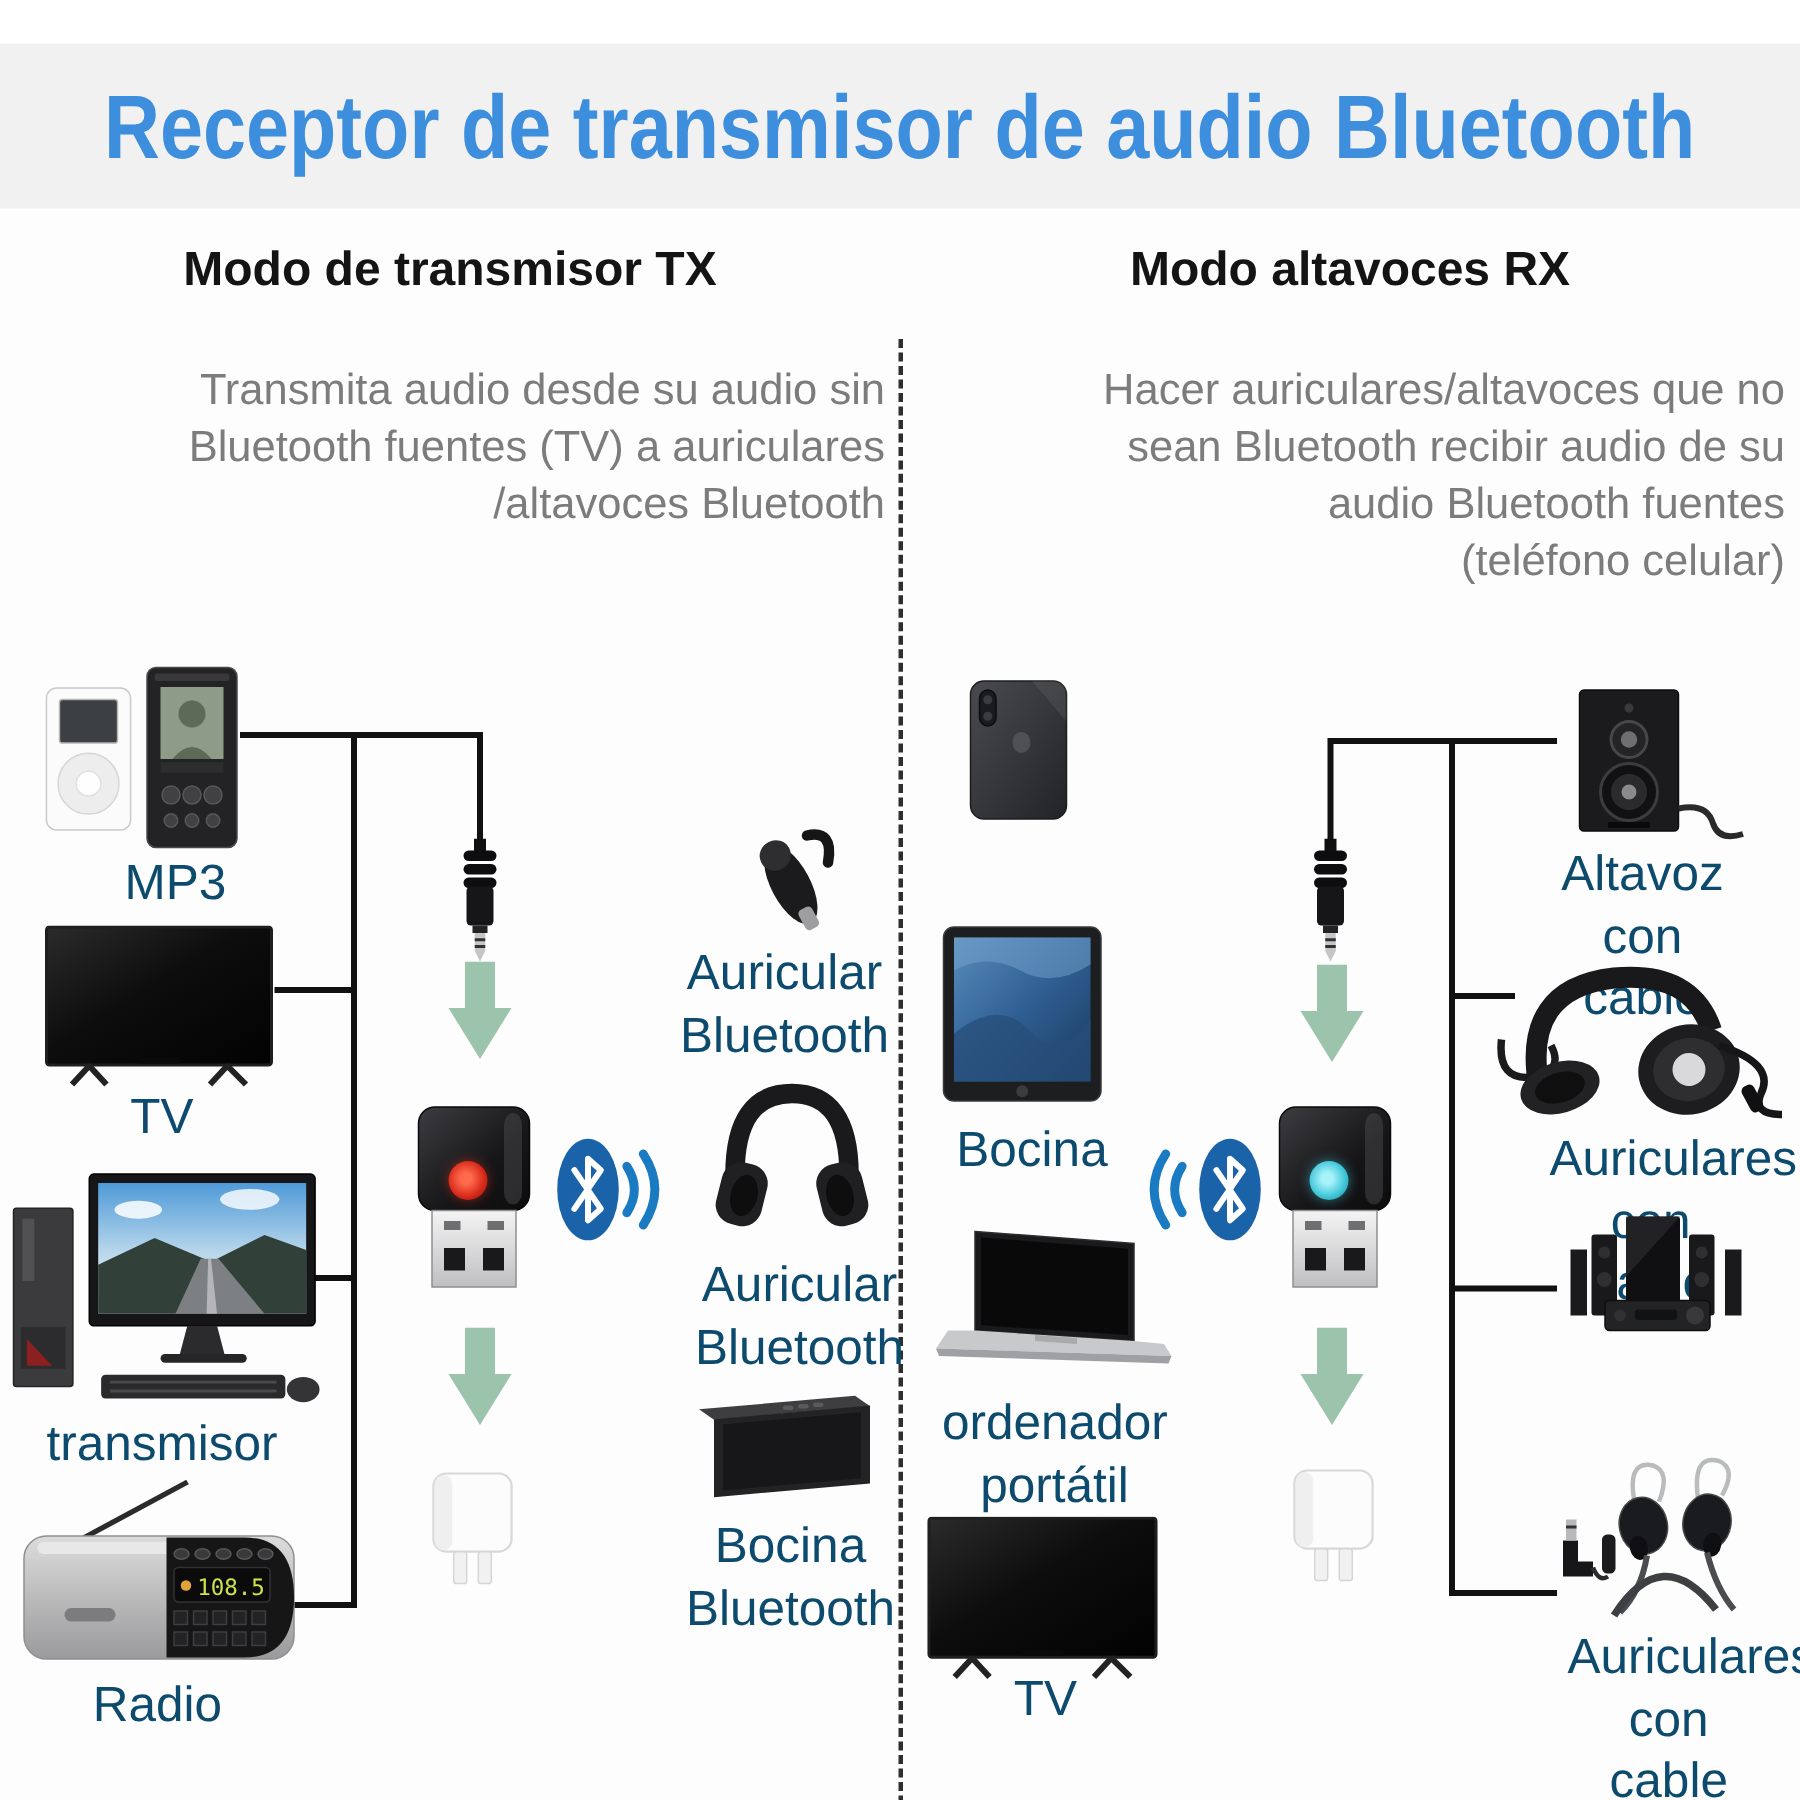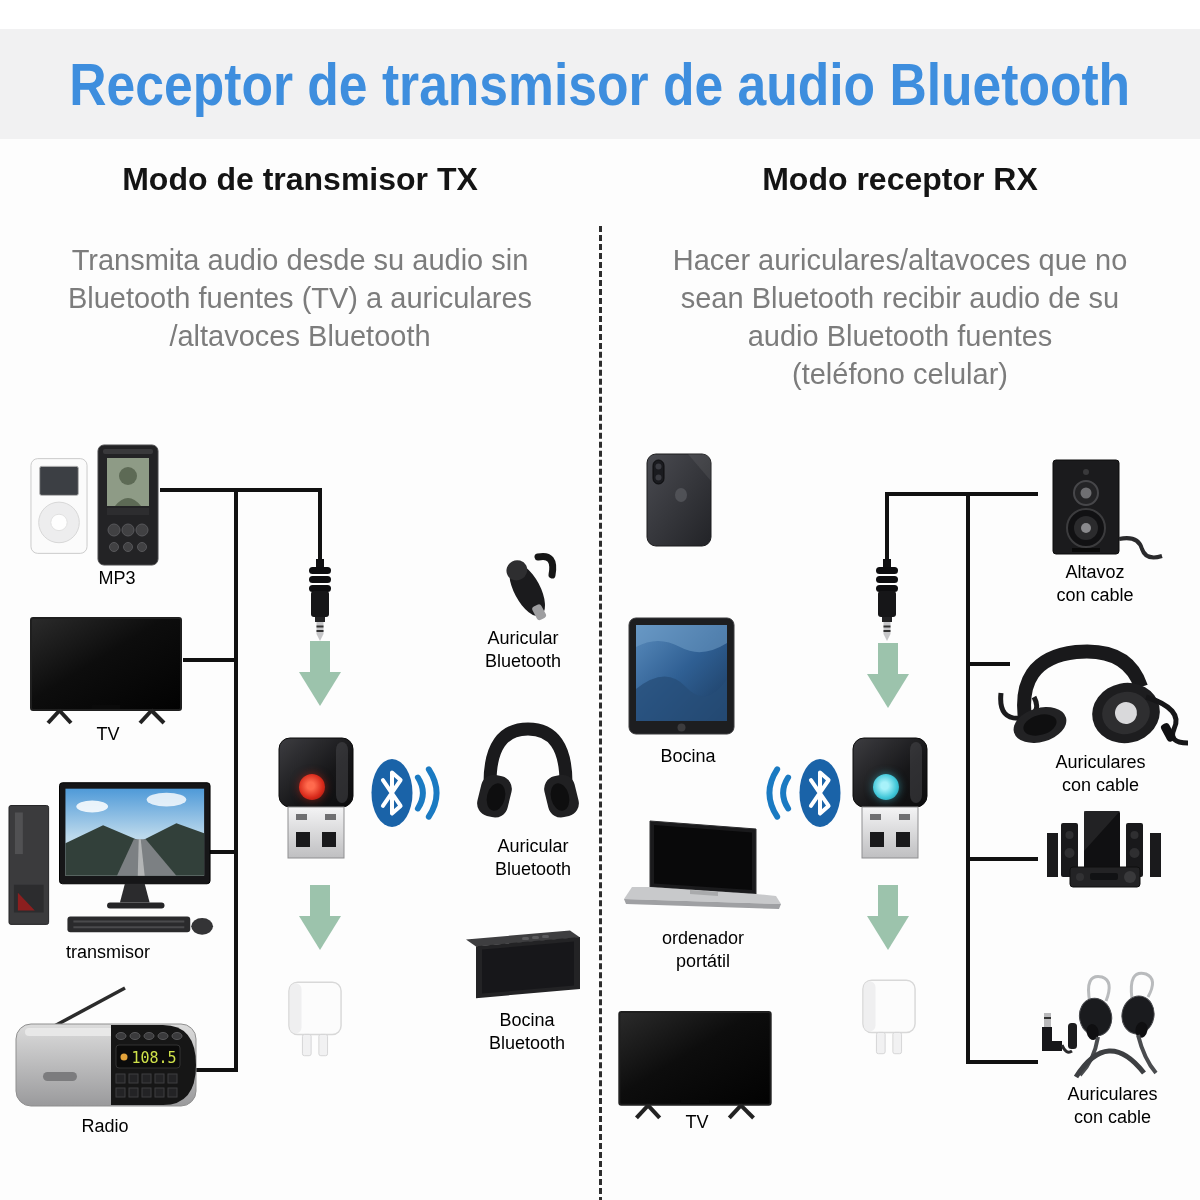--- a/index.html
+++ b/index.html
@@ -13,26 +13,26 @@
   }
   .title {
     font-size:60px; font-weight:bold; color:#3e8ede; white-space:nowrap;
     transform:scaleX(.86); transform-origin:center;
   }
   .heading {
     position:absolute; width:600px; text-align:center;
     font-size:32px; font-weight:bold; color:#141414; white-space:nowrap;
   }
   .desc {
-    position:absolute; text-align:center; font-size:29px; line-height:1.31;
+    position:absolute; text-align:right; font-size:29px; line-height:1.31;
     color:#7c7c7c; white-space:pre-line;
   }
   .lbl {
-    position:absolute; text-align:center; font-size:18px; line-height:1.26;
-    color:#000000; white-space:pre-line;
+    position:absolute; text-align:center; font-size:33px; line-height:1.26;
+    color:#0c4a6e; white-space:pre-line;
   }
   .divider {
     position:absolute; left:599px; top:197px; height:995px; width:0;
     border-left:3px dashed #2e2e2e;
   }
   .wire { position:absolute; background:#111; }
   .dev { position:absolute; }
   .led {
     position:absolute; width:26px; height:26px; border-radius:50%;
   }
@@ -338,21 +338,21 @@
   </defs>
 </svg>
 
 <div class="stage">
 
   <div class="banner">
     <div class="title">Receptor de transmisor de audio Bluetooth</div>
   </div>
 
   <div class="heading" style="left:0;top:132px">Modo de transmisor TX</div>
-  <div class="heading" style="left:600px;top:132px">Modo receptor RX</div>
+  <div class="heading" style="left:600px;top:132px">Modo altavoces RX</div>
   <div class="desc" style="left:10px;top:213px;width:580px">Transmita audio desde su audio sin
 Bluetooth fuentes (TV) a auriculares
 /altavoces Bluetooth</div>
   <div class="desc" style="left:610px;top:213px;width:580px">Hacer auriculares/altavoces que no
 sean Bluetooth recibir audio de su
 audio Bluetooth fuentes
 (teléfono celular)</div>
 
   <div class="divider"></div>
 

